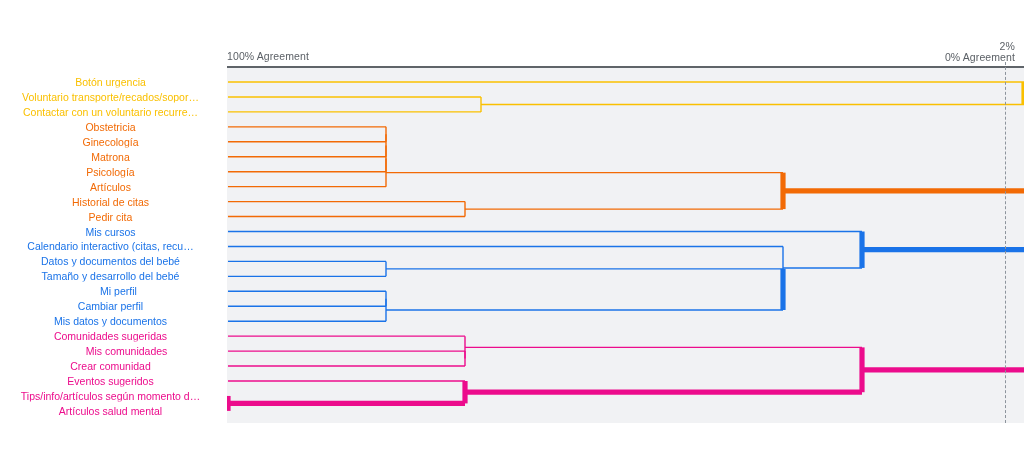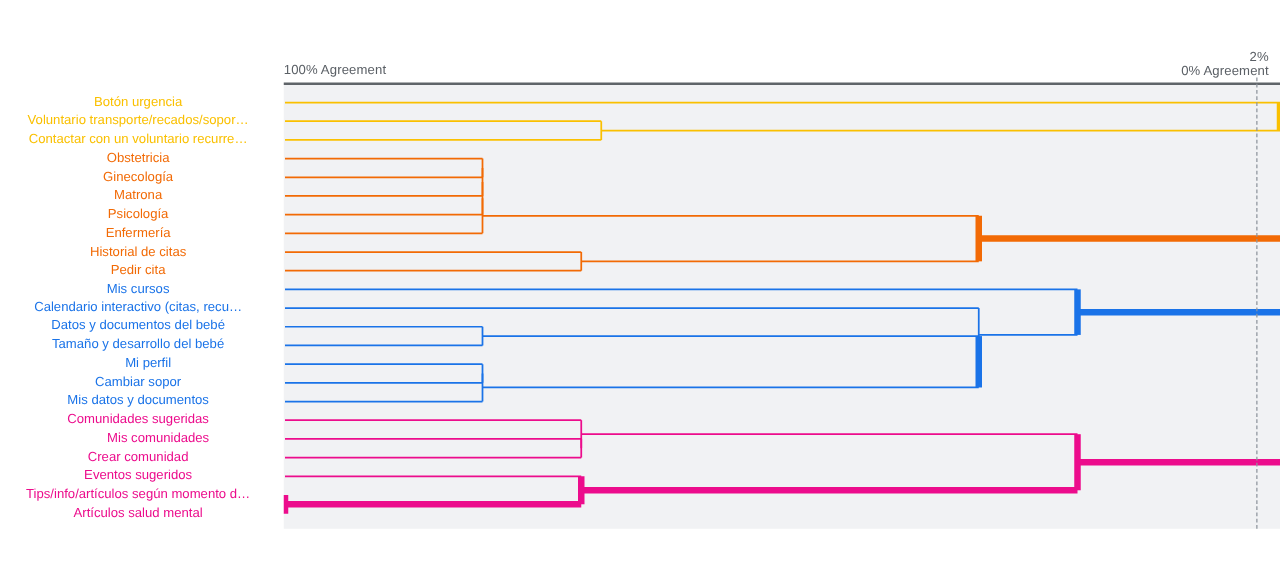--- a/index.html
+++ b/index.html
@@ -157,29 +157,29 @@
   <div id="cut-line"></div>
 
   <div id="leaf-labels">
       <div class="leaf-label" style="top: 14px; color: rgb(250, 192, 0);">Botón urgencia</div>
       <div class="leaf-label" style="top: 28.95px; color: rgb(250, 192, 0);">Voluntario transporte/recados/sopor…</div>
       <div class="leaf-label" style="top: 43.9px; color: rgb(250, 192, 0);">Contactar con un voluntario recurre…</div>
       <div class="leaf-label" style="top: 58.85px; color: rgb(242, 106, 5);">Obstetricia</div>
       <div class="leaf-label" style="top: 73.8px; color: rgb(242, 106, 5);">Ginecología</div>
       <div class="leaf-label" style="top: 88.75px; color: rgb(242, 106, 5);">Matrona</div>
       <div class="leaf-label" style="top: 103.7px; color: rgb(242, 106, 5);">Psicología</div>
-      <div class="leaf-label" style="top: 118.65px; color: rgb(242, 106, 5);">Enfermería</div>
+      <div class="leaf-label" style="top: 118.65px; color: rgb(242, 106, 5);">Artículos</div>
       <div class="leaf-label" style="top: 133.6px; color: rgb(242, 106, 5);">Historial de citas</div>
       <div class="leaf-label" style="top: 148.55px; color: rgb(242, 106, 5);">Pedir cita</div>
       <div class="leaf-label" style="top: 163.5px; color: rgb(26, 115, 232); margin-left: 15px;">Mis cursos</div>
       <div class="leaf-label" style="top: 178.45px; color: rgb(26, 115, 232);">Calendario interactivo (citas, recu…</div>
       <div class="leaf-label" style="top: 193.4px; color: rgb(26, 115, 232);">Datos y documentos del bebé</div>
       <div class="leaf-label" style="top: 208.35px; color: rgb(26, 115, 232);">Tamaño y desarrollo del bebé</div>
       <div class="leaf-label" style="top: 223.3px; color: rgb(26, 115, 232); padding-left: 16px;">Mi perfil</div>
-      <div class="leaf-label" style="top: 238.25px; color: rgb(26, 115, 232);">Cambiar sopor</div>
+      <div class="leaf-label" style="top: 238.25px; color: rgb(26, 115, 232);">Cambiar perfil</div>
       <div class="leaf-label" style="top: 253.2px; color: rgb(26, 115, 232);">Mis datos y documentos</div>
       <div class="leaf-label" style="top: 268.15px; color: rgb(236, 12, 140);">Comunidades sugeridas</div>
       <div class="leaf-label" style="top: 283.1px; color: rgb(236, 12, 140); padding-left: 32px;">Mis comunidades</div>
       <div class="leaf-label" style="top: 298.05px; color: rgb(236, 12, 140);">Crear comunidad</div>
       <div class="leaf-label" style="top: 313px; color: rgb(236, 12, 140);">Eventos sugeridos</div>
       <div class="leaf-label" style="top: 327.95px; color: rgb(236, 12, 140);">Tips/info/artículos según momento d…</div>
       <div class="leaf-label" style="top: 342.9px; color: rgb(236, 12, 140);">Artículos salud mental</div>
     </div>
 
 </div>

